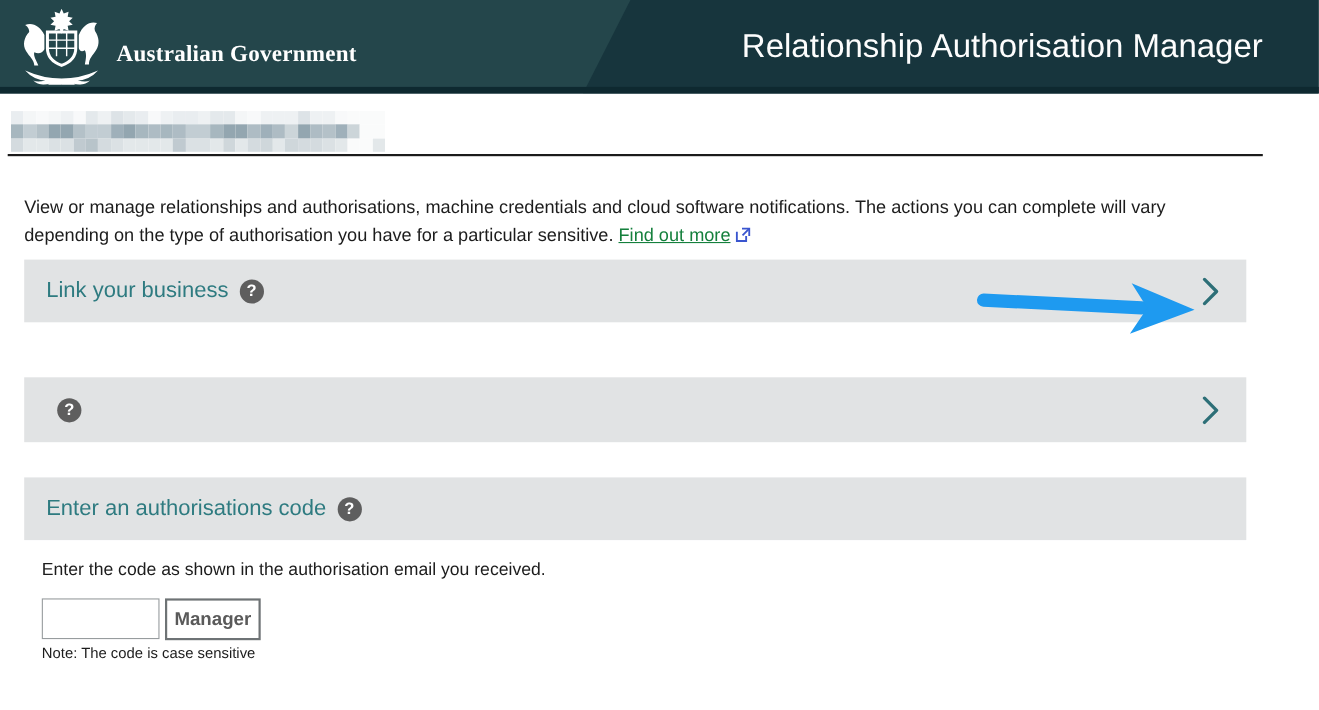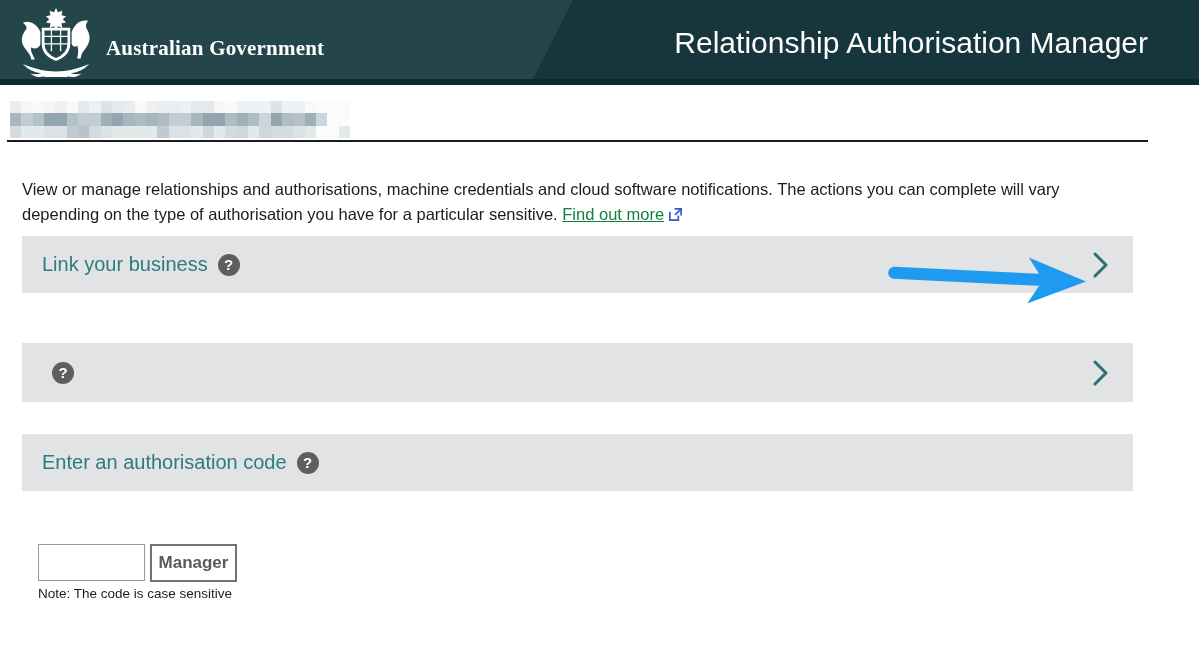--- a/index.html
+++ b/index.html
@@ -110,21 +110,22 @@
   <div class="bar bar-2">
     <span class="help-icon">?</span>
     <span class="chevron">
       <svg width="17" height="26" viewBox="0 0 17 26">
           <path d="M3 2 L14 13 L3 24" fill="none" stroke="#2d6f77" stroke-width="3" stroke-linecap="round" stroke-linejoin="round"></path>
         </svg>
     </span>
   </div>
 
   <div class="bar bar-3">
-    <span class="bar-label">Enter an authorisation code</span>
+    <span class="bar-label">Enter an authorisations code</span>
     <span class="help-icon">?</span>
   </div>
 
+  <div class="instruction">Enter the code as shown in the authorisation email you received.</div>
   <input class="code-input" type="text" value="" style="">
   <button class="submit-btn">Manager</button>
   <div class="note">Note: The code is case sensitive</div>
 
 </div>
 
 </body></html>

